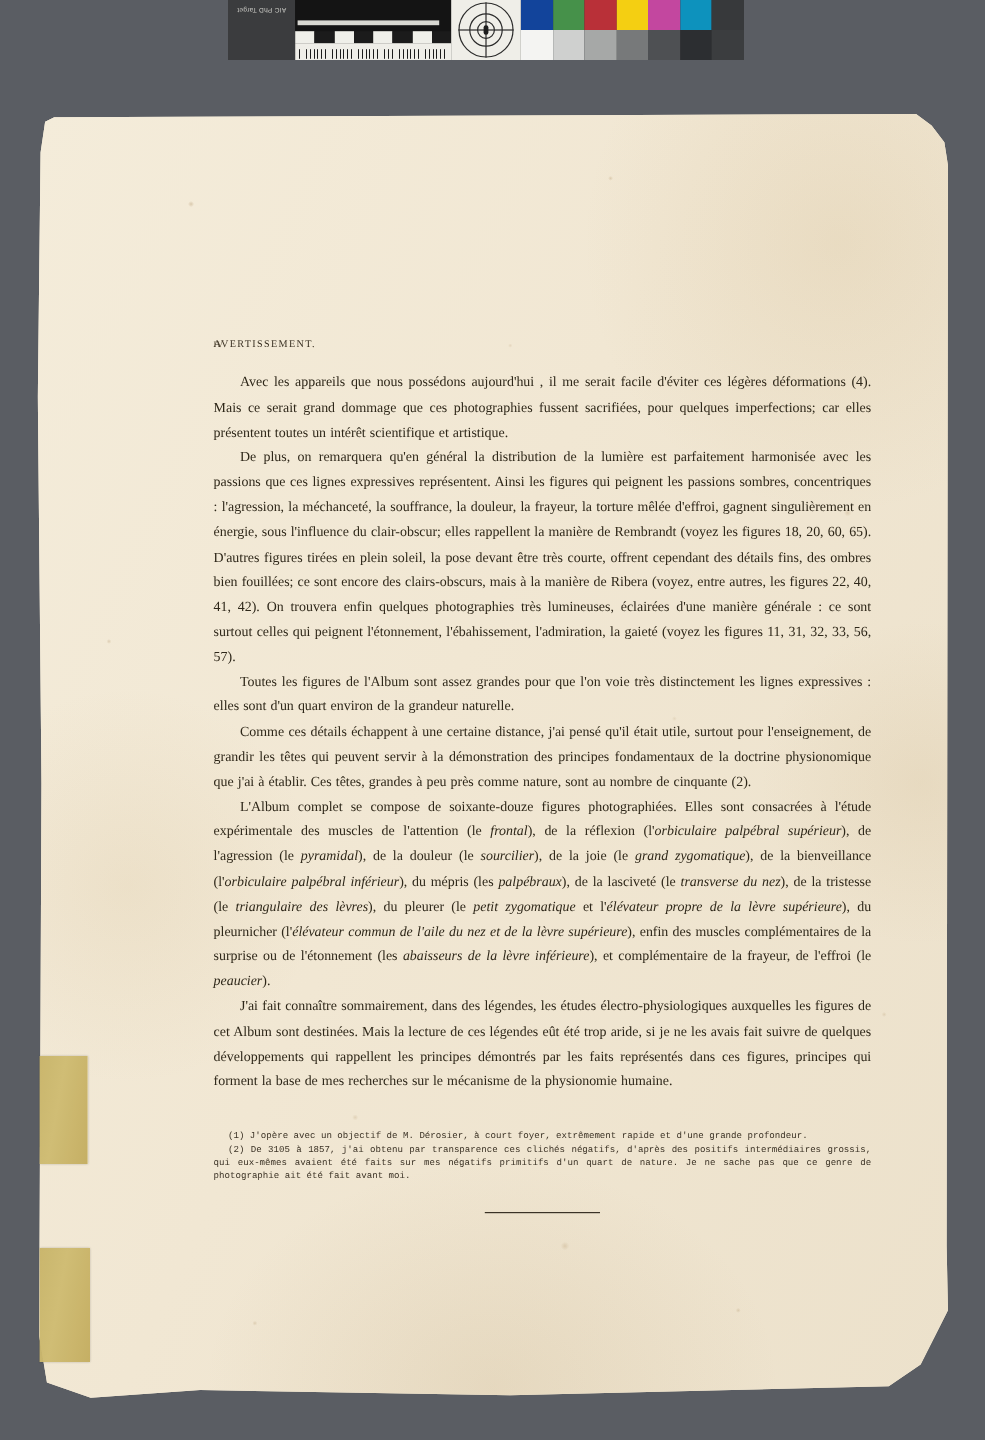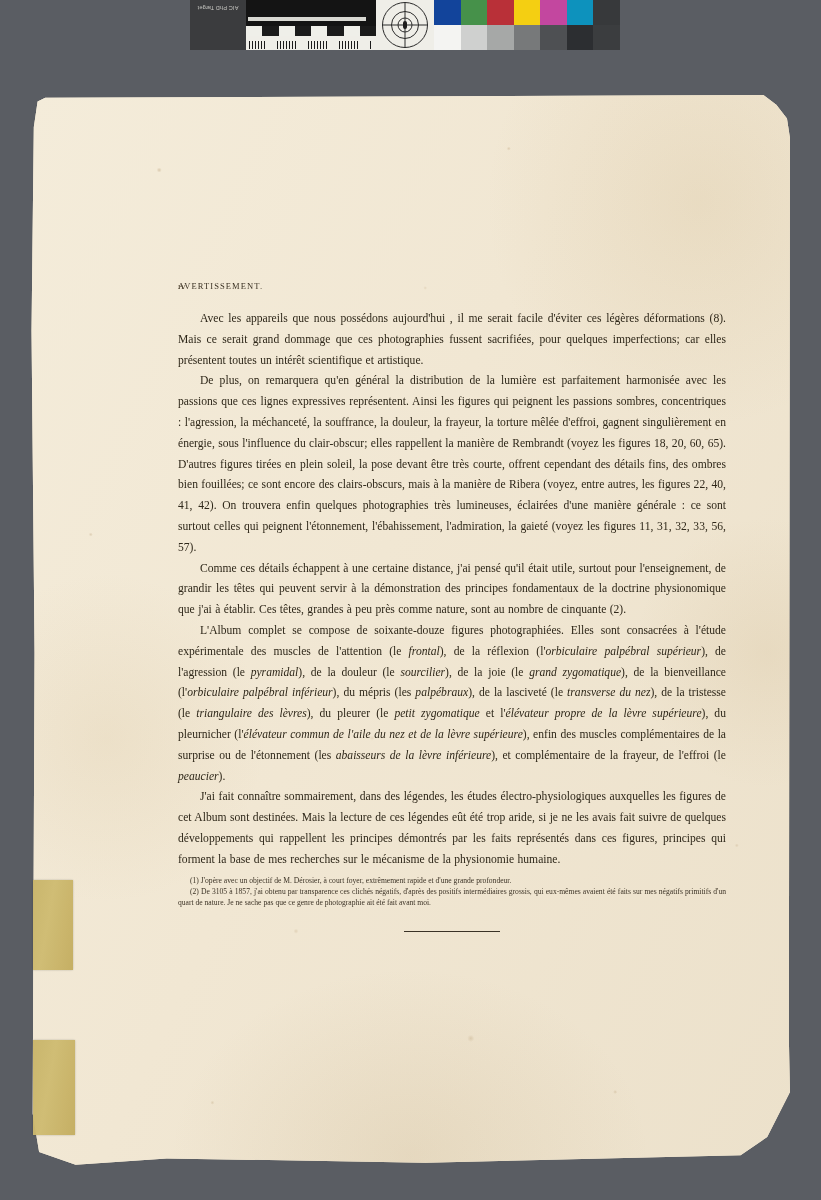--- a/index.html
+++ b/index.html
@@ -245,25 +245,26 @@
   p.body i { }
 
   #rule {
     width: 96px;
     height: 1px;
     background: #3a3226;
     margin: 22px auto 0 auto;
   }
 
   #footnotes {
-    margin-top: 4px;
+    margin-top: 30px;
     font-size: 7.6px;
     line-height: 11.4px;
     color: #3b3225;
     text-align: justify;
+    font-family: Liberation Mono, monospace;
   }
   #footnotes p { margin: 0; }
   #footnotes p.fn-first { text-indent: 12px; }
   #footnotes p.fn-second { text-indent: 12px; }
 </style>
 </head>
 <body>
 
 <div id="scan">
 
@@ -317,22 +318,23 @@
   </div>
 
   <div id="sheet">
     <div id="textblock">
 
       <div id="runhead">
         <div id="folio">IV</div>
         <div id="runhead-title">AVERTISSEMENT.</div>
       </div>
 
-      <p class="body">Avec les appareils que nous possédons aujourd'hui , il me serait facile d'éviter ces légères déformations (8). Mais ce serait grand dommage que ces photographies fussent sacrifiées, pour quelques imperfections; car elles présentent toutes un intérêt scientifique et artistique.</p>
+      <p class="body">Avec les appareils que nous possédons aujourd'hui , il me serait facile d'éviter ces légères déformations (4). Mais ce serait grand dommage que ces photographies fussent sacrifiées, pour quelques imperfections; car elles présentent toutes un intérêt scientifique et artistique.</p>
       <p class="body">De plus, on remarquera qu'en général la distribution de la lumière est parfaitement harmonisée avec les passions que ces lignes expressives représentent. Ainsi les figures qui peignent les passions sombres, concentriques : l'agression, la méchanceté, la souffrance, la douleur, la frayeur, la torture mêlée d'effroi, gagnent singulièrement en énergie, sous l'influence du clair-obscur; elles rappellent la manière de Rembrandt (voyez les figures 18, 20, 60, 65). D'autres figures tirées en plein soleil, la pose devant être très courte, offrent cependant des détails fins, des ombres bien fouillées; ce sont encore des clairs-obscurs, mais à la manière de Ribera (voyez, entre autres, les figures 22, 40, 41, 42). On trouvera enfin quelques photographies très lumineuses, éclairées d'une manière générale : ce sont surtout celles qui peignent l'étonnement, l'ébahissement, l'admiration, la gaieté (voyez les figures 11, 31, 32, 33, 56, 57).</p>
+      <p class="body">Toutes les figures de l'Album sont assez grandes pour que l'on voie très distinctement les lignes expressives : elles sont d'un quart environ de la grandeur naturelle.</p>
       <p class="body">Comme ces détails échappent à une certaine distance, j'ai pensé qu'il était utile, surtout pour l'enseignement, de grandir les têtes qui peuvent servir à la démonstration des principes fondamentaux de la doctrine physionomique que j'ai à établir. Ces têtes, grandes à peu près comme nature, sont au nombre de cinquante (2).</p>
 
       <p class="body"><span>L'Album complet se compose de soixante-douze figures photographiées. Elles sont consacrées à l'étude expérimentale des muscles de l'attention (le </span><i>frontal</i><span>), de la réflexion (l'</span><i>orbiculaire palpébral supérieur</i><span>), de l'agression (le </span><i>pyramidal</i><span>), de la douleur (le </span><i>sourcilier</i><span>), de la joie (le </span><i>grand zygomatique</i><span>), de la bienveillance (l'</span><i>orbiculaire palpébral inférieur</i><span>), du mépris (les </span><i>palpébraux</i><span>), de la lasciveté (le </span><i>transverse du nez</i><span>), de la tristesse (le </span><i>triangulaire des lèvres</i><span>), du pleurer (le </span><i>petit zygomatique</i><span> et l'</span><i>élévateur propre de la lèvre supérieure</i><span>), du pleurnicher (l'</span><i>élévateur commun de l'aile du nez et de la lèvre supérieure</i><span>), enfin des muscles complémentaires de la surprise ou de l'étonnement (les </span><i>abaisseurs de la lèvre inférieure</i><span>), et complémentaire de la frayeur, de l'effroi (le </span><i>peaucier</i><span>).</span></p>
 
       <p class="body">J'ai fait connaître sommairement, dans des légendes, les études électro-physiologiques auxquelles les figures de cet Album sont destinées. Mais la lecture de ces légendes eût été trop aride, si je ne les avais fait suivre de quelques développements qui rappellent les principes démontrés par les faits représentés dans ces figures, principes qui forment la base de mes recherches sur le mécanisme de la physionomie humaine.</p>
 
       <div id="footnotes">
         <p class="fn-first">(1) J'opère avec un objectif de M. Dérosier, à court foyer, extrêmement rapide et d'une grande profondeur.</p>
         <p class="fn-second">(2) De 3105 à 1857, j'ai obtenu par transparence ces clichés négatifs, d'après des positifs intermédiaires grossis, qui eux-mêmes avaient été faits sur mes négatifs primitifs d'un quart de nature. Je ne sache pas que ce genre de photographie ait été fait avant moi.</p>
       </div>

